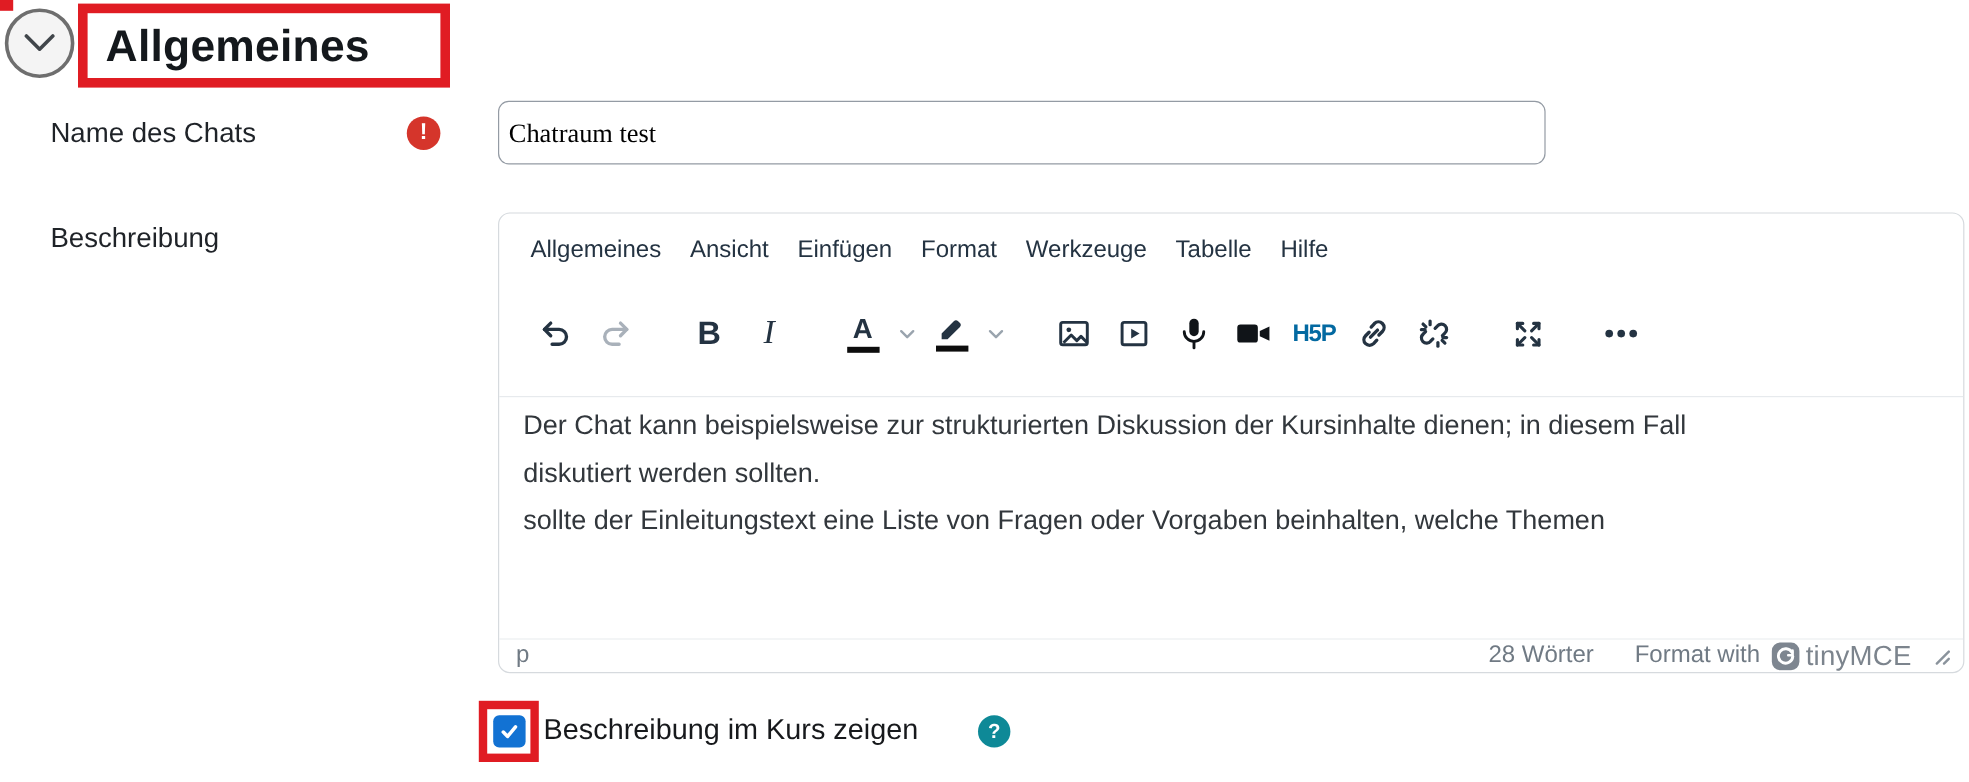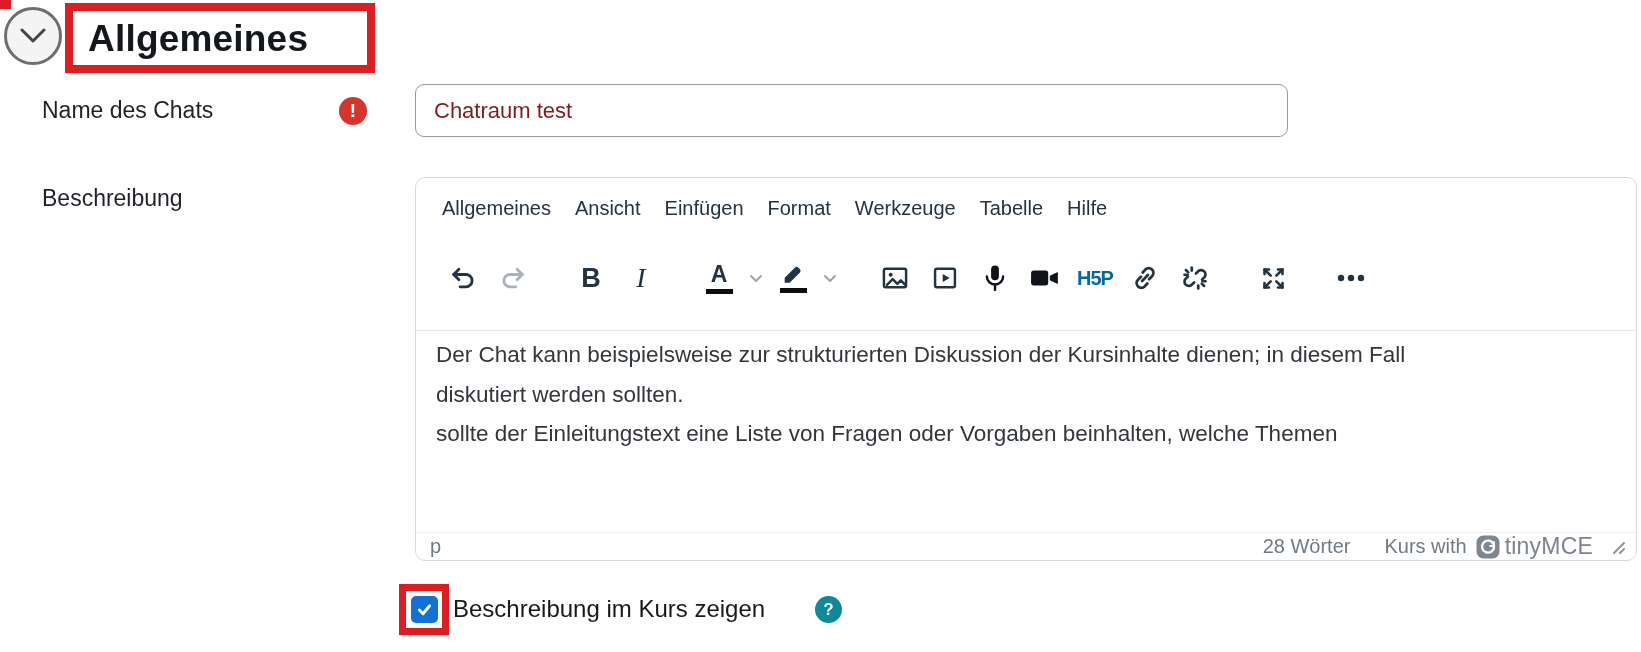--- a/index.html
+++ b/index.html
@@ -14,21 +14,21 @@
   
   .collapse-toggle { position:absolute; left:4px; top:7px; width:58px; height:58px; border:3px solid #6e6e6e; border-radius:50%; background:#f4f4f4; display:flex; align-items:center; justify-content:center; cursor:pointer; }
   .section-title { position:absolute; left:88px; top:18px; font-size:37px; font-weight:700; color:#14181c; letter-spacing:.2px; cursor:pointer; }
 
   
   .label-name { position:absolute; left:42px; top:97px; font-size:23px; color:#1f2328; }
   .label-desc { position:absolute; left:42px; top:185px; font-size:23px; color:#1f2328; }
   .required-badge { position:absolute; left:339px; top:97px; width:28px; height:28px; border-radius:50%; background:#d5352b; color:#fff; font-size:19px; font-weight:700; display:flex; align-items:center; justify-content:center; }
 
   
-  .name-input { position:absolute; left:415px; top:84px; width:873px; height:53px; border:1px solid #949ba4; border-radius:9px; padding:0 18px; font-size:22px; color:#7f1d1d; font-family:Liberation Sans, sans-serif; background:#fff; outline:none; }
+  .name-input { position:absolute; left:415px; top:84px; width:873px; height:53px; border:1px solid #949ba4; border-radius:9px; padding:0 8px; font-size:22px; color:#000000; font-family:Liberation Serif, serif; background:#fff; outline:none; }
 
   
   .editor { position:absolute; left:415px; top:177px; width:1222px; height:384px; border:1px solid #d6dade; border-radius:10px; background:#fff; display:flex; flex-direction:column; }
   .menubar { height:48px; display:flex; align-items:flex-end; padding:0 12px 2px 14px; }
   .menu-item { font-size:20px; color:#243342; padding:4px 12px; border-radius:4px; cursor:pointer; }
   .toolbar { height:105px; display:flex; align-items:center; padding:0 12px 0 22px; border-bottom:1px solid #e7eaed; }
   .tb-group { display:flex; align-items:center; margin-right:28px; }
   .tb-btn { width:50px; height:44px; display:flex; align-items:center; justify-content:center; color:#243342; cursor:pointer; border-radius:4px; }
   .tb-btn.narrow { width:24px; }
   .tb-btn.disabled { color:#a9b1ba; }
@@ -250,21 +250,21 @@
       <div class="content-line">Der Chat kann beispielsweise zur strukturierten Diskussion der Kursinhalte dienen; in diesem Fall</div>
       <div class="content-line">diskutiert werden sollten.</div>
       <div class="content-line">sollte der Einleitungstext eine Liste von Fragen oder Vorgaben beinhalten, welche Themen</div>
     </div>
 
     <div class="statusbar">
       <span class="element-path">p</span>
       <div class="status-right">
         <span class="word-count">28 Wörter</span>
         <span class="brand">
-          <span class="brand-prefix">Kurs with</span>
+          <span class="brand-prefix">Format with</span>
           <span>
             <svg width="24" height="24" viewBox="0 0 24 24">
                 <rect x="0.5" y="0.5" width="23" height="23" rx="7" fill="#7e8690"></rect>
                 <path d="M17.2 8.6A6 6 0 1 0 18 12" fill="none" stroke="#fff" stroke-width="2.4" stroke-linecap="round"></path>
                 <polyline points="17.8,7.2 17.8,11 14.2,11" fill="none" stroke="#fff" stroke-width="2.2" stroke-linecap="round" stroke-linejoin="round"></polyline>
               </svg>
           </span>
           <span class="brand-name">tinyMCE</span>
         </span>
         <span class="resize-handle">

